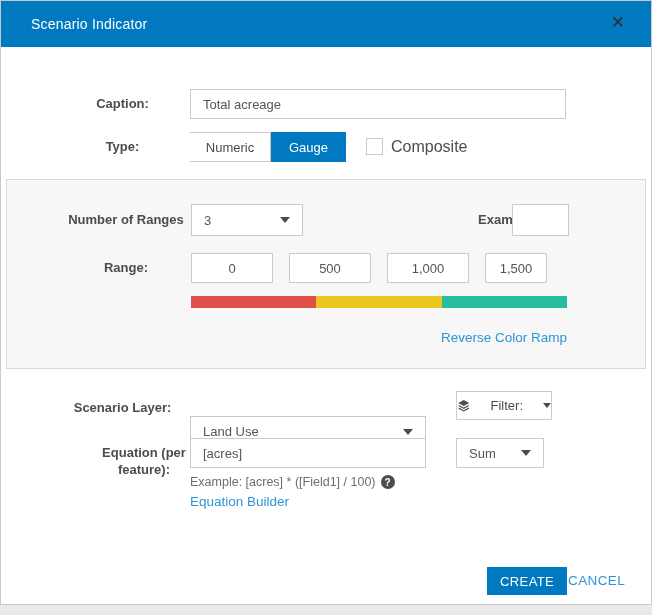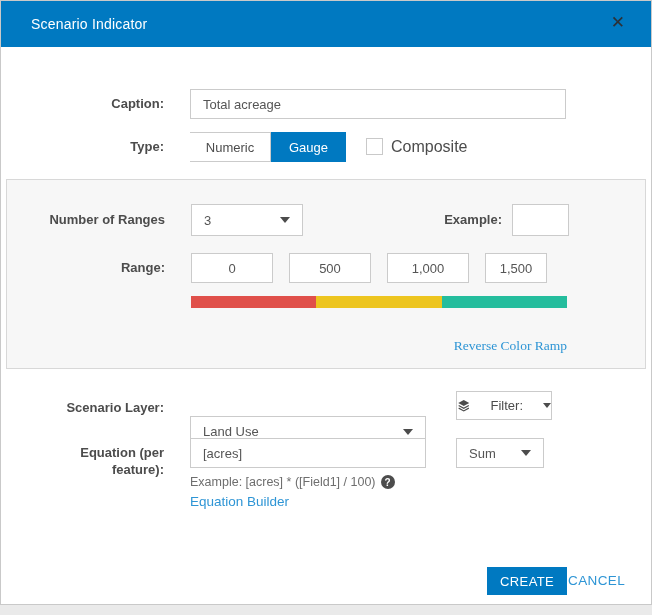--- a/index.html
+++ b/index.html
@@ -1,37 +1,37 @@
 <!DOCTYPE html>
 <html><head>
 <meta charset="utf-8">
 <style>
   html,body{margin:0;padding:0;background:#eaeaea;font-family:"Liberation Sans",sans-serif;}
   .stage{position:relative;width:652px;height:615px;background:#eaeaea;overflow:hidden;}
   .dialog{position:absolute;left:0;top:0;width:650px;height:603px;background:#fff;border:1px solid #c9c9c9;box-sizing:content-box;}
   .titlebar{position:absolute;left:0;top:0;width:650px;height:46px;background:#0079c1;}
   .titlebar .title{position:absolute;left:30px;top:0;line-height:46px;color:#fff;font-size:14px;font-weight:500;letter-spacing:.2px;}
   .close-x{position:absolute;right:26px;top:0;height:46px;line-height:44px;font-size:17px;color:#2b3137;cursor:pointer;}
-  .lbl{position:absolute;color:#4c4c4c;font-weight:700;font-size:13px;text-align:right;}
+  .lbl{position:absolute;color:#4c4c4c;font-weight:700;font-size:13px;text-align:center;padding-left:40px;}
   .inp{position:absolute;background:#fff;border:1px solid #cbcbcb;box-sizing:border-box;font-size:13px;color:#555;padding:0 12px;font-family:"Liberation Sans",sans-serif;outline:none;}
   .dd{position:absolute;background:#fff;border:1px solid #cbcbcb;box-sizing:border-box;display:flex;align-items:center;cursor:pointer;}
   .dd .dd-text{font-size:13px;color:#555;padding-left:12px;flex:1;}
   .caret{width:0;height:0;border-left:5px solid transparent;border-right:5px solid transparent;border-top:6px solid #4c4c4c;margin-right:12px;}
   .caret.sm{border-left-width:4px;border-right-width:4px;border-top-width:5px;margin-right:0;}
   .seg{position:absolute;left:189px;top:131px;display:flex;}
   .seg .seg-btn{height:30px;box-sizing:border-box;font-size:13px;display:flex;align-items:center;justify-content:center;cursor:pointer;font-family:"Liberation Sans",sans-serif;}
   .seg .on{width:75px;background:#0079c1;color:#fff;border:1px solid #0079c1;}
   .seg .off{width:81px;background:#fff;color:#4c4c4c;border:1px solid #cbcbcb;border-left:0;}
   .checkbox{position:absolute;left:365px;top:137px;width:15px;height:15px;border:1px solid #c9c9c9;background:#fff;cursor:pointer;}
   .chk-lbl{position:absolute;left:390px;top:131px;line-height:30px;font-size:16px;color:#4c4c4c;}
   .panel{position:absolute;left:5px;top:178px;width:638px;height:188px;background:#f7f7f7;border:1px solid #d8d8d8;}
   .ramp{position:absolute;left:184px;top:116px;width:376px;height:12px;display:flex;}
   .ramp div{flex:1;height:100%;}
   .link{color:#2e95d5;font-size:13.5px;cursor:pointer;text-decoration:none;}
-  .rc-link{position:absolute;top:156px;left:260px;width:300px;text-align:right;font-family:Liberation Serif, serif;}
+  .rc-link{position:absolute;top:148px;left:260px;width:300px;text-align:right;}
   .filter-btn{position:absolute;left:455px;top:390px;width:96px;height:29px;background:#fff;border:1px solid #cbcbcb;box-sizing:border-box;display:flex;align-items:center;justify-content:center;gap:20px;cursor:pointer;}
   .filter-btn span{font-size:13px;color:#4c4c4c;}
   .example{position:absolute;left:189px;top:474px;font-size:12.5px;color:#6e6e6e;display:flex;align-items:center;gap:5px;}
   .help{width:14px;height:14px;border-radius:50%;background:#4c4c4c;color:#fff;font-size:10px;font-weight:700;display:inline-flex;align-items:center;justify-content:center;cursor:pointer;}
   .eq-link{position:absolute;left:189px;top:493px;font-size:13.5px;}
   .footer-create{position:absolute;left:486px;top:566px;height:28px;padding:0 13px;background:#0079c1;color:#fff;border:none;font-size:13px;font-weight:400;letter-spacing:.4px;cursor:pointer;font-family:"Liberation Sans",sans-serif;}
   .footer-cancel{position:absolute;left:567px;top:566px;line-height:28px;font-size:13.5px;letter-spacing:.4px;}
   .bottom-strip{position:absolute;left:0;top:605px;width:652px;height:10px;background:#eaeaea;}
 </style>
 </head>

